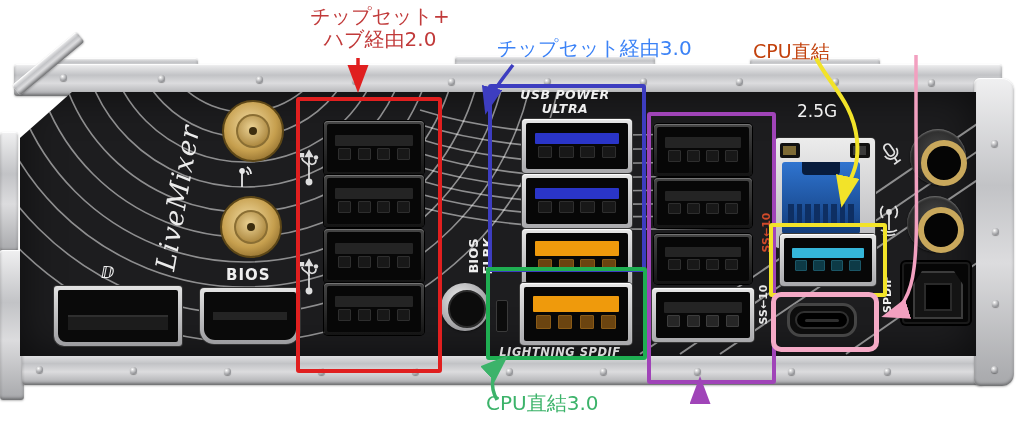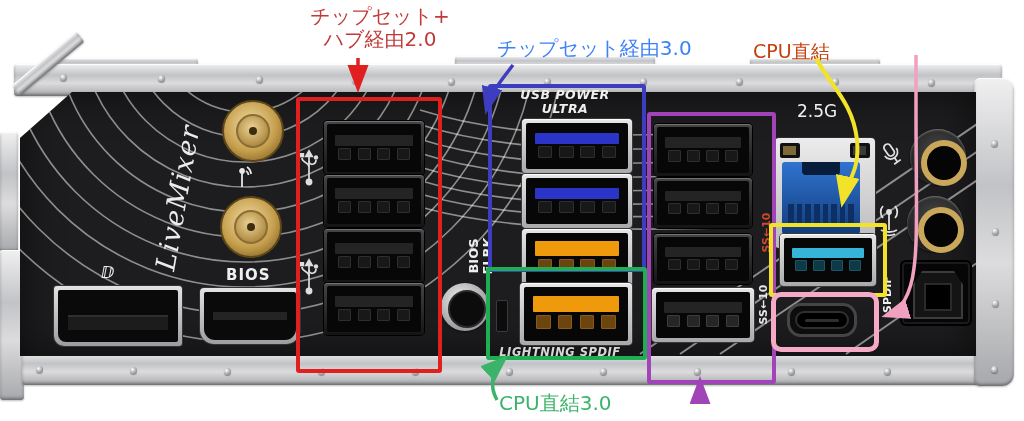--- a/index.html
+++ b/index.html
@@ -449,15 +449,15 @@
     <path d="M497,400 C489,386 492,370 503,360" stroke="#3cb36a" stroke-width="3.5" fill="none" marker-end="url(#ag)"></path>
     <path d="M700,400 L700,383" stroke="#a044b8" stroke-width="3.5" fill="none" marker-end="url(#av)"></path>
   </svg>
 
   <div class="anno-text" style="left: 300px; top: 5px; width: 160px; text-align: center; color: rgb(193, 58, 58);">
     <div>チップセット+</div>
     <div>ハブ経由2.0</div>
   </div>
   <div class="anno-text" style="left: 497px; top: 37px; color: #3b82f6;">チップセット経由3.0</div>
   <div class="anno-text" style="left: 753px; top: 41px; font-size: 19px; color: #c2410c;">CPU直結</div>
-  <div class="anno-text" style="left: 499px; top: 392px; color: rgb(60, 179, 106);">CPU直結3.0</div>
+  <div class="anno-text" style="left: 486px; top: 392px; color: rgb(60, 179, 106);">CPU直結3.0</div>
 
 </div>
 
 </body></html>

